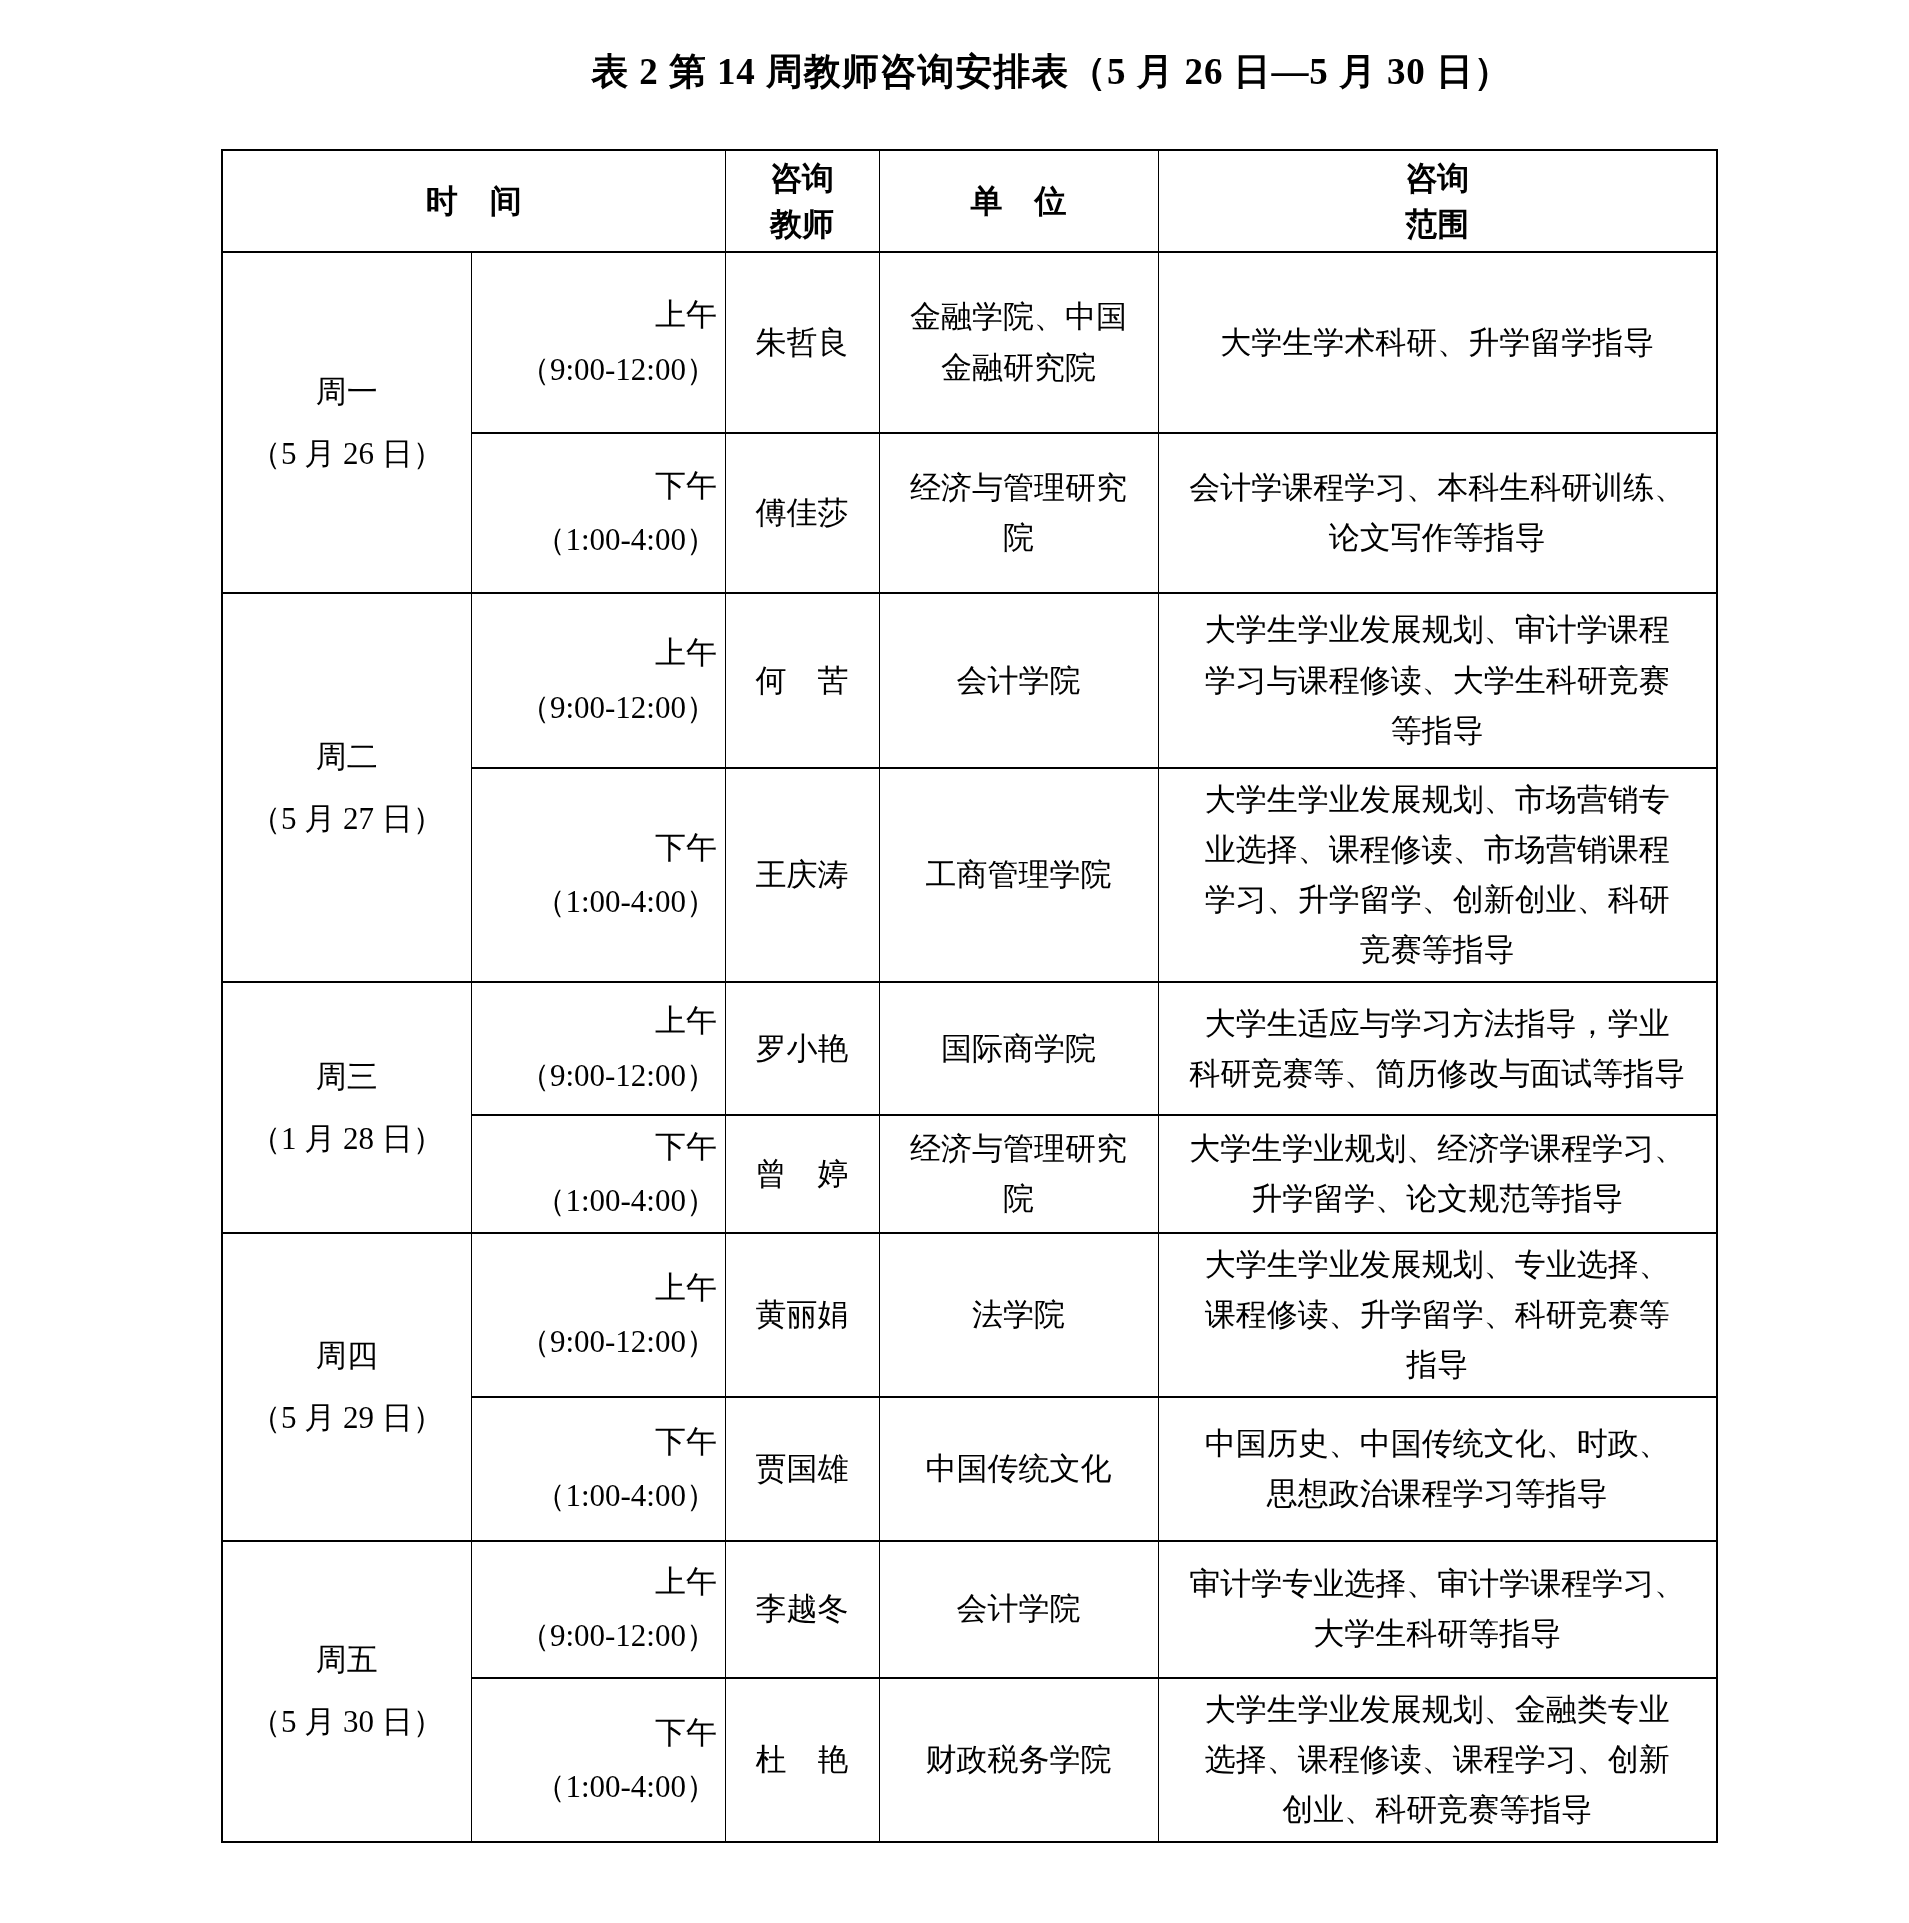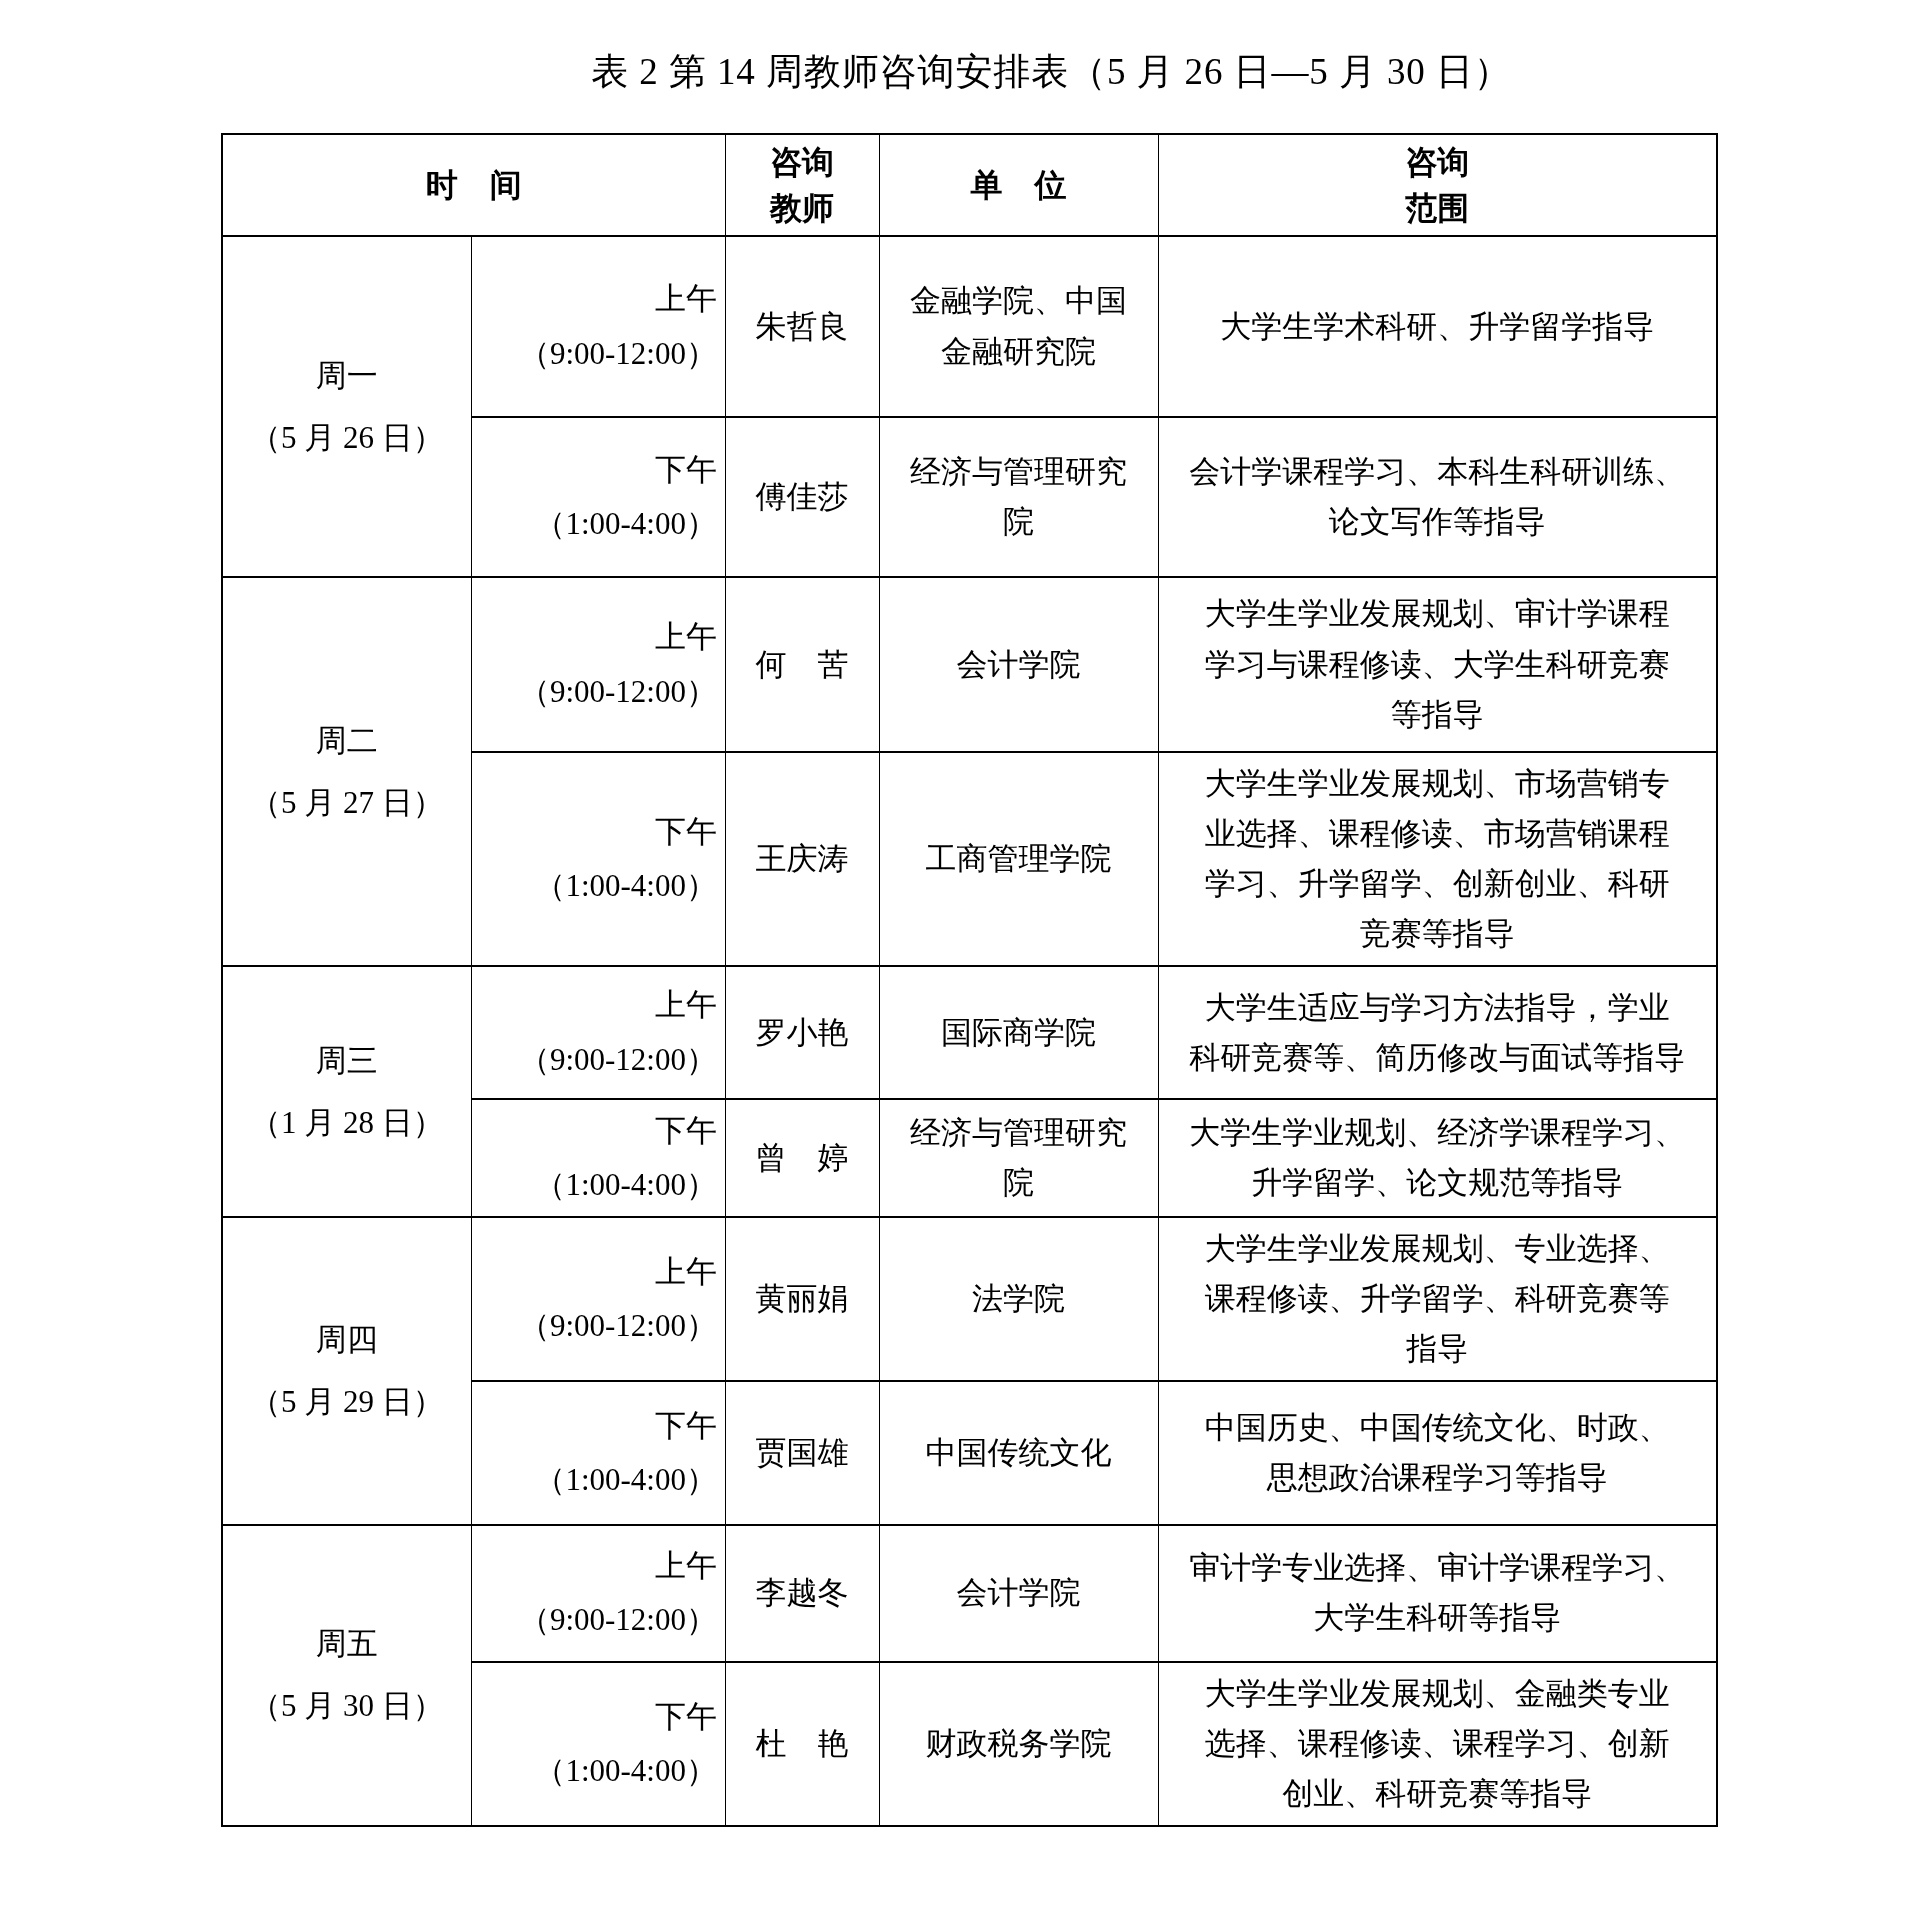--- a/index.html
+++ b/index.html
@@ -7,25 +7,25 @@
   body {
     position:relative;
     width:1909px; height:1923px;
     font-family:"Liberation Serif","DejaVu Serif",serif;
     color:#000000;
   }
   .doc-title{
     position:absolute;
     top:47px; left:50%;
     transform:translateX(calc(-50% + 97px));
-    font-size:37px; font-weight:normal;
+    font-size:37px; font-weight:bold;
     letter-spacing:0.9px; white-space:nowrap;
   }
   table.schedule{
-    position:absolute; left:221px; top:133px;
+    position:absolute; left:221px; top:149px;
     width:1494px;
     border-collapse:collapse; table-layout:fixed;
     font-size:31px;
     border:2.8px solid #000;
     padding-left:19px;
   }
   th,td{
     border:1.9px solid #000;
     border-top-width:2.8px; border-bottom-width:2.8px;
     vertical-align:middle; text-align:center;

